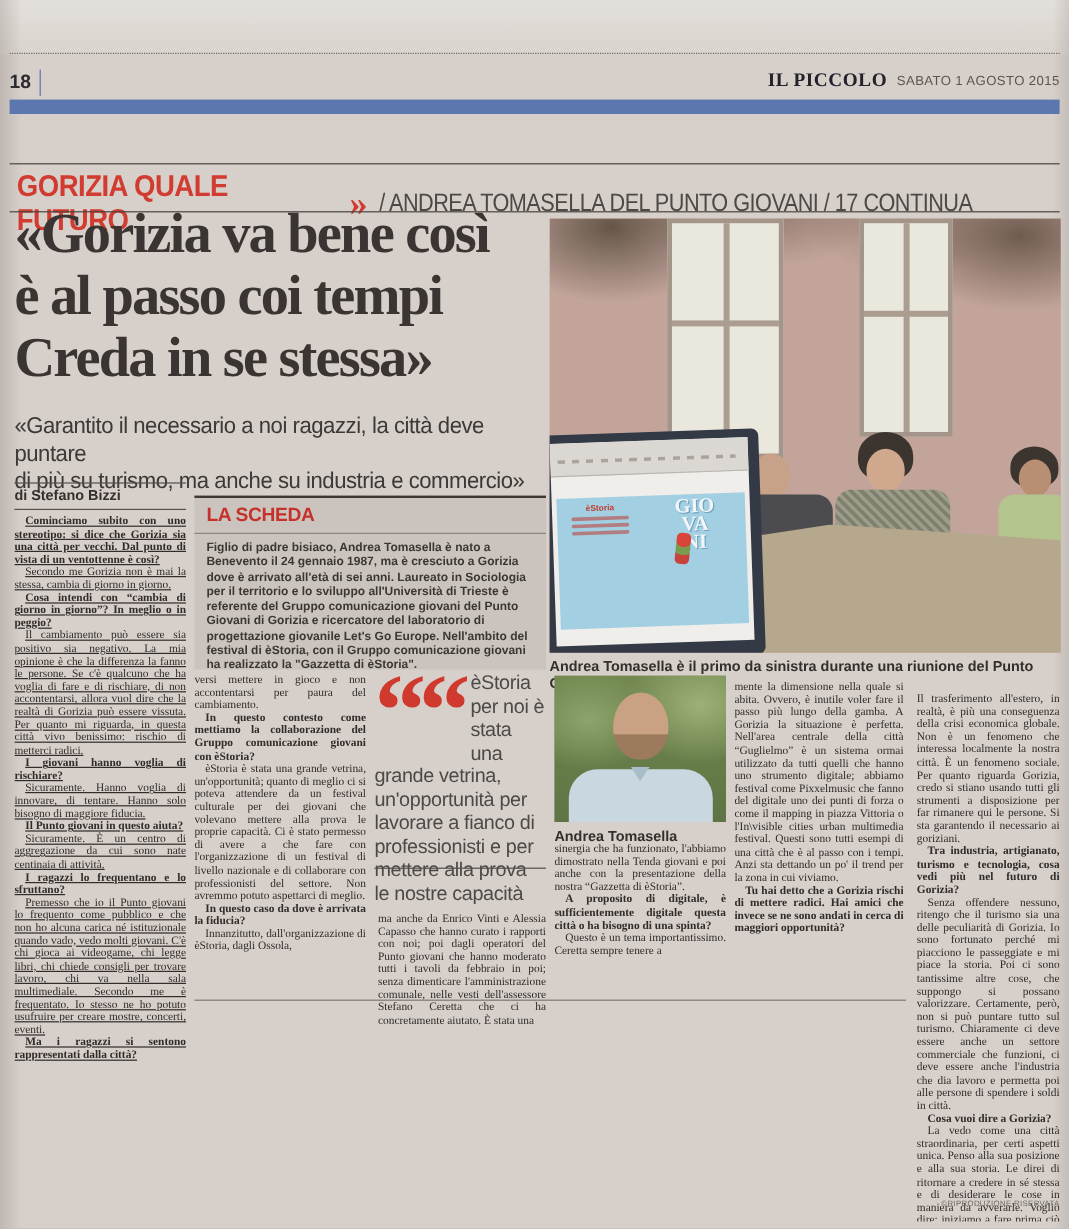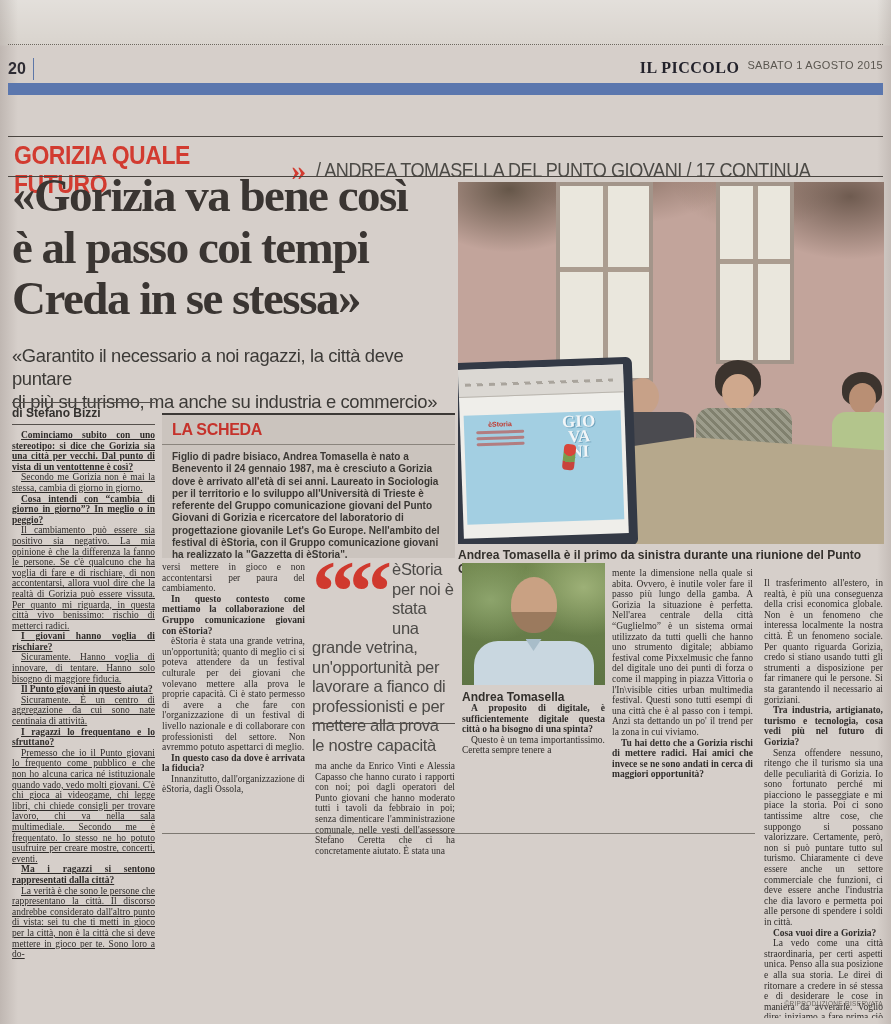--- a/index.html
+++ b/index.html
@@ -11,21 +11,21 @@
     background:linear-gradient(90deg,rgba(90,75,70,.18) 0,rgba(0,0,0,0) 18px),
                linear-gradient(270deg,rgba(90,75,70,.14) 0,rgba(0,0,0,0) 14px),
                linear-gradient(180deg,rgba(255,255,255,.25) 0,rgba(0,0,0,0) 40px);}
   
   .toprule{position:absolute;left:8px;right:8px;top:44px;border-top:1px dotted #6d675f;}
   .hdr{position:absolute;left:8px;right:8px;top:50px;height:30px;display:flex;align-items:flex-end;justify-content:space-between;}
   .hdr-left{display:flex;align-items:flex-end;gap:7px;}
   .pagenum{font-family:"Liberation Sans",sans-serif;font-weight:bold;font-size:16px;color:#2e2c33;padding-bottom:2px;}
   .hdr-sep{width:1px;height:22px;background:#5d77a8;}
   .section-title{font-family:"Liberation Sans",sans-serif;font-weight:bold;font-size:24px;color:#5d77a8;letter-spacing:-.5px;line-height:1;}
-  .hdr-right{display:flex;align-items:flex-start;gap:8px;padding-bottom:3px;}
+  .hdr-right{display:flex;align-items:center;gap:8px;padding-bottom:3px;}
   .masthead{font-family:"Liberation Serif",serif;font-weight:bold;font-size:16px;color:#23222b;letter-spacing:.5px;}
   .hdr-date{font-family:"Liberation Sans",sans-serif;font-size:11px;color:#5a564f;letter-spacing:.3px;}
   .bluebar{position:absolute;left:8px;right:8px;top:83px;height:12px;background:#5b77ae;}
   
   .kick-rule-t{position:absolute;left:8px;right:8px;top:136px;border-top:1px solid #4a4540;}
   .kick-rule-b{position:absolute;left:8px;right:8px;top:176px;border-top:1px solid #4a4540;}
   .kicker{position:absolute;left:14px;top:141px;display:flex;align-items:center;gap:10px;}
   .kick-title{font-family:"Liberation Sans",sans-serif;font-weight:bold;font-size:25px;color:#d23b30;letter-spacing:-.5px;transform:scaleX(.92);transform-origin:left;}
   .kick-arrows{font-size:30px;color:#d23b30;font-weight:bold;line-height:20px;}
   .kick-sub{font-family:"Liberation Sans",sans-serif;font-size:21px;color:#4c4a46;letter-spacing:-.5px;transform:scaleX(.86);transform-origin:left;white-space:nowrap;}
@@ -112,21 +112,21 @@
   .cap-portrait{left:462px;top:690px;width:143px;}
 </style>
 </head>
 <body>
 
 <div class="page">
 
   <div class="toprule"></div>
   <div class="hdr">
     <div class="hdr-left">
-      <span class="pagenum">20</span>
+      <span class="pagenum">18</span>
       <span class="hdr-sep"></span>
     </div>
     <div class="hdr-right">
       <span class="masthead">IL PICCOLO</span>
       <span class="hdr-date">SABATO 1 AGOSTO 2015</span>
     </div>
   </div>
   <div class="bluebar"></div>
 
   <div class="kick-rule-t"></div>
@@ -220,33 +220,33 @@
       <p class="a">Secondo me Gorizia non è mai la stessa, cambia di giorno in giorno.</p>
       <p class="q">Cosa intendi con “cambia di giorno in giorno”? In meglio o in peggio?</p>
       <p class="a">Il cambiamento può essere sia positivo sia negativo. La mia opinione è che la differenza la fanno le persone. Se c'è qualcuno che ha voglia di fare e di rischiare, di non accontentarsi, allora vuol dire che la realtà di Gorizia può essere vissuta. Per quanto mi riguarda, in questa città vivo benissimo: rischio di metterci radici.</p>
       <p class="q">I giovani hanno voglia di rischiare?</p>
       <p class="a">Sicuramente. Hanno voglia di innovare, di tentare. Hanno solo bisogno di maggiore fiducia.</p>
       <p class="q">Il Punto giovani in questo aiuta?</p>
       <p class="a">Sicuramente. È un centro di aggregazione da cui sono nate centinaia di attività.</p>
       <p class="q">I ragazzi lo frequentano e lo sfruttano?</p>
       <p class="a">Premesso che io il Punto giovani lo frequento come pubblico e che non ho alcuna carica né istituzionale quando vado, vedo molti giovani. C'è chi gioca ai videogame, chi legge libri, chi chiede consigli per trovare lavoro, chi va nella sala multimediale. Secondo me è frequentato. Io stesso ne ho potuto usufruire per creare mostre, concerti, eventi.</p>
       <p class="q">Ma i ragazzi si sentono rappresentati dalla città?</p>
-      <p class="a">La verità è che sono le persone che rappresentano la città. Il discorso andrebbe considerato dall'altro punto di vista: sei tu che ti metti in gioco per la città, non è la città che si deve mettere in gioco per te. Sono loro a do-</p>
     </div>
   <div class="col col2">
       <p class="cont">versi mettere in gioco e non accontentarsi per paura del cambiamento.</p>
       <p class="q">In questo contesto come mettiamo la collaborazione del Gruppo comunicazione giovani con èStoria?</p>
       <p class="a">èStoria è stata una grande vetrina, un'opportunità; quanto di meglio ci si poteva attendere da un festival culturale per dei giovani che volevano mettere alla prova le proprie capacità. Ci è stato permesso di avere a che fare con l'organizzazione di un festival di livello nazionale e di collaborare con professionisti del settore. Non avremmo potuto aspettarci di meglio.</p>
       <p class="q">In questo caso da dove è arrivata la fiducia?</p>
       <p class="a">Innanzitutto, dall'organizzazione di èStoria, dagli Ossola,</p>
     </div>
   <div class="col col3t">
       <p class="cont">ma anche da Enrico Vinti e Alessia Capasso che hanno curato i rapporti con noi; poi dagli operatori del Punto giovani che hanno moderato tutti i tavoli da febbraio in poi; senza dimenticare l'amministrazione comunale, nelle vesti dell'assessore Stefano Ceretta che ci ha concretamente aiutato. È stata una</p>
     </div>
   <div class="col col4t">
+      <p class="cont">sinergia che ha funzionato, l'abbiamo dimostrato nella Tenda giovani e poi anche con la presentazione della nostra “Gazzetta di èStoria”.</p>
       <p class="q">A proposito di digitale, è sufficientemente digitale questa città o ha bisogno di una spinta?</p>
       <p class="a">Questo è un tema importantissimo. Ceretta sempre tenere a</p>
     </div>
   <div class="col col5">
       <p class="cont">mente la dimensione nella quale si abita. Ovvero, è inutile voler fare il passo più lungo della gamba. A Gorizia la situazione è perfetta. Nell'area centrale della città “Guglielmo” è un sistema ormai utilizzato da tutti quelli che hanno uno strumento digitale; abbiamo festival come Pixxelmusic che fanno del digitale uno dei punti di forza o come il mapping in piazza Vittoria o l'In\visible cities urban multimedia festival. Questi sono tutti esempi di una città che è al passo con i tempi. Anzi sta dettando un po' il trend per la zona in cui viviamo.</p>
       <p class="q">Tu hai detto che a Gorizia rischi di mettere radici. Hai amici che invece se ne sono andati in cerca di maggiori opportunità?</p>
     </div>
   <div class="col col6">
       <p class="cont">Il trasferimento all'estero, in realtà, è più una conseguenza della crisi economica globale. Non è un fenomeno che interessa localmente la nostra città. È un fenomeno sociale. Per quanto riguarda Gorizia, credo si stiano usando tutti gli strumenti a disposizione per far rimanere qui le persone. Si sta garantendo il necessario ai goriziani.</p>
       <p class="q">Tra industria, artigianato, turismo e tecnologia, cosa vedi più nel futuro di Gorizia?</p>

